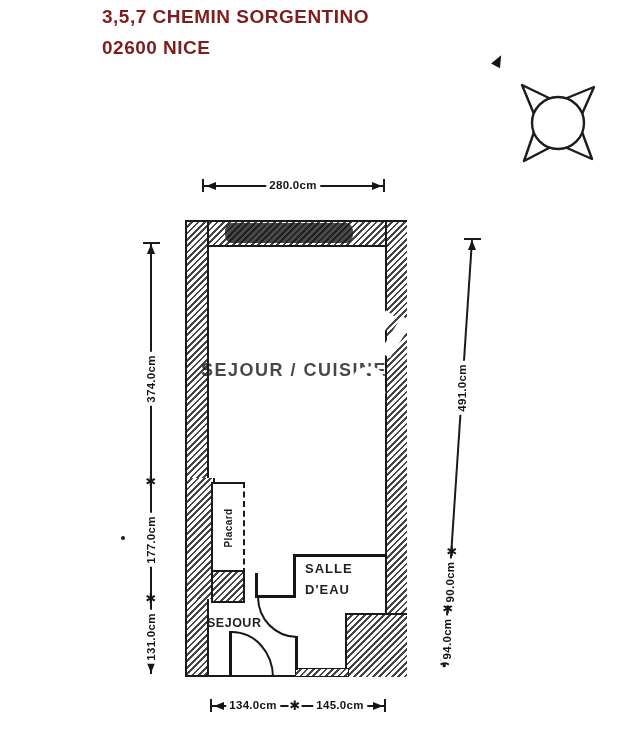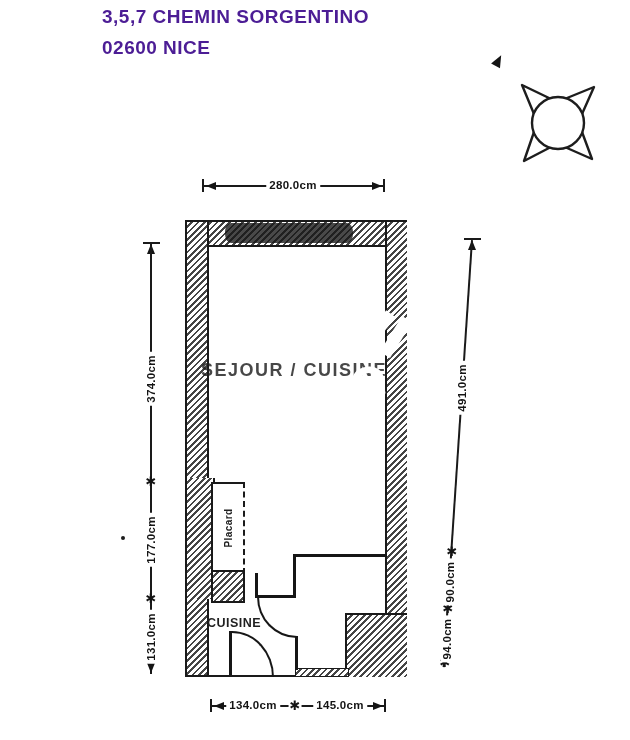--- a/index.html
+++ b/index.html
@@ -1,21 +1,21 @@
 <!DOCTYPE html>
 <html><head>
 <meta charset="utf-8">
 <style>
   html,body{margin:0;padding:0;}
   body{width:630px;height:740px;position:relative;background:#fff;overflow:hidden;
        font-family:"Liberation Sans",sans-serif;color:#1a1a1a;}
   .abs{position:absolute;}
   .hatch{background:repeating-linear-gradient(135deg,#ffffff 0 2.6px,#454545 2.6px 4.5px);}
   .ink{background:#1a1a1a;}
-  .title{font-weight:bold;font-size:19px;letter-spacing:.5px;color:#4c1d95;white-space:nowrap;}
+  .title{font-weight:bold;font-size:19px;letter-spacing:.5px;color:#7f1d1d;white-space:nowrap;}
   .roomlabel{font-weight:bold;color:#1f1f1f;white-space:nowrap;}
   .degraded{filter:blur(.55px);opacity:.82;}
   .dimlabel{position:absolute;background:#fff;font-weight:bold;font-size:11.5px;
             letter-spacing:.3px;color:#141414;padding:0 3px;white-space:nowrap;line-height:13px;}
   .hlab{transform:translate(-50%,-50%);}
   .vlab{transform:translate(-50%,-50%) rotate(-90deg);}
   .ast{position:absolute;font-size:13px;font-weight:bold;color:#141414;transform:translate(-50%,-50%);
        font-family:"DejaVu Sans",sans-serif;line-height:13px;}
   .arr{position:absolute;width:0;height:0;}
   .arr-up{border-left:4px solid transparent;border-right:4px solid transparent;border-bottom:10px solid #141414;}
@@ -64,21 +64,25 @@
   <div class="thinline" style="left:106px;top:332px;width:3px;height:44px;"></div>
   <div class="thinline" style="left:68px;top:373px;width:41px;height:3px;"></div>
   <div class="thinline" style="left:68px;top:351px;width:3px;height:25px;"></div>
   <div class="thinline" style="left:108px;top:414px;width:3px;height:34px;"></div>
   <div class="abs" style="left:70px;top:375px;width:38px;height:39px;border-left:2.5px solid #161616;border-bottom:2.5px solid #161616;border-bottom-left-radius:100% 100%;"></div>
 
   <div class="thinline" style="left:42px;top:409px;width:3px;height:44px;"></div>
   <div class="abs" style="left:45px;top:409px;width:40px;height:44px;border-top:2.5px solid #161616;border-right:2.5px solid #161616;border-top-right-radius:100% 100%;"></div>
 
   <div class="abs roomlabel degraded" style="left:14px;top:138px;width:175px;text-align:center;font-size:18px;letter-spacing:1.5px;">SEJOUR / CUISINE</div>
-  <div class="abs roomlabel" style="left:20px;top:394px;font-size:12.5px;letter-spacing:.5px;">CUISINE</div>
+  <div class="abs" style="left:118px;top:336px;width:80px;">
+    <div class="roomlabel" style="font-size:13px;letter-spacing:1px;line-height:21px;">SALLE</div>
+    <div class="roomlabel" style="font-size:13px;letter-spacing:1px;line-height:21px;">D'EAU</div>
+  </div>
+  <div class="abs roomlabel" style="left:20px;top:394px;font-size:12.5px;letter-spacing:.5px;">SEJOUR</div>
 </div>
 
 <div class="abs white" style="left:371px;top:309px;width:11px;height:48px;transform:rotate(36deg);"></div>
 <div class="abs white" style="left:390px;top:316px;width:12px;height:42px;transform:rotate(32deg);"></div>
 <div class="abs" style="left:349px;top:351px;font-family:'DejaVu Sans',sans-serif;font-weight:bold;font-size:56px;line-height:56px;color:#fff;transform:rotate(-10deg);">e</div>
 
 <div class="abs ink" style="left:202px;top:179px;width:2px;height:13px;"></div>
 <div class="abs ink" style="left:383px;top:179px;width:2px;height:13px;"></div>
 <div class="abs ink" style="left:204px;top:185px;width:179px;height:2px;"></div>
 <div class="arr arr-left" style="left:206px;top:182px;"></div>

